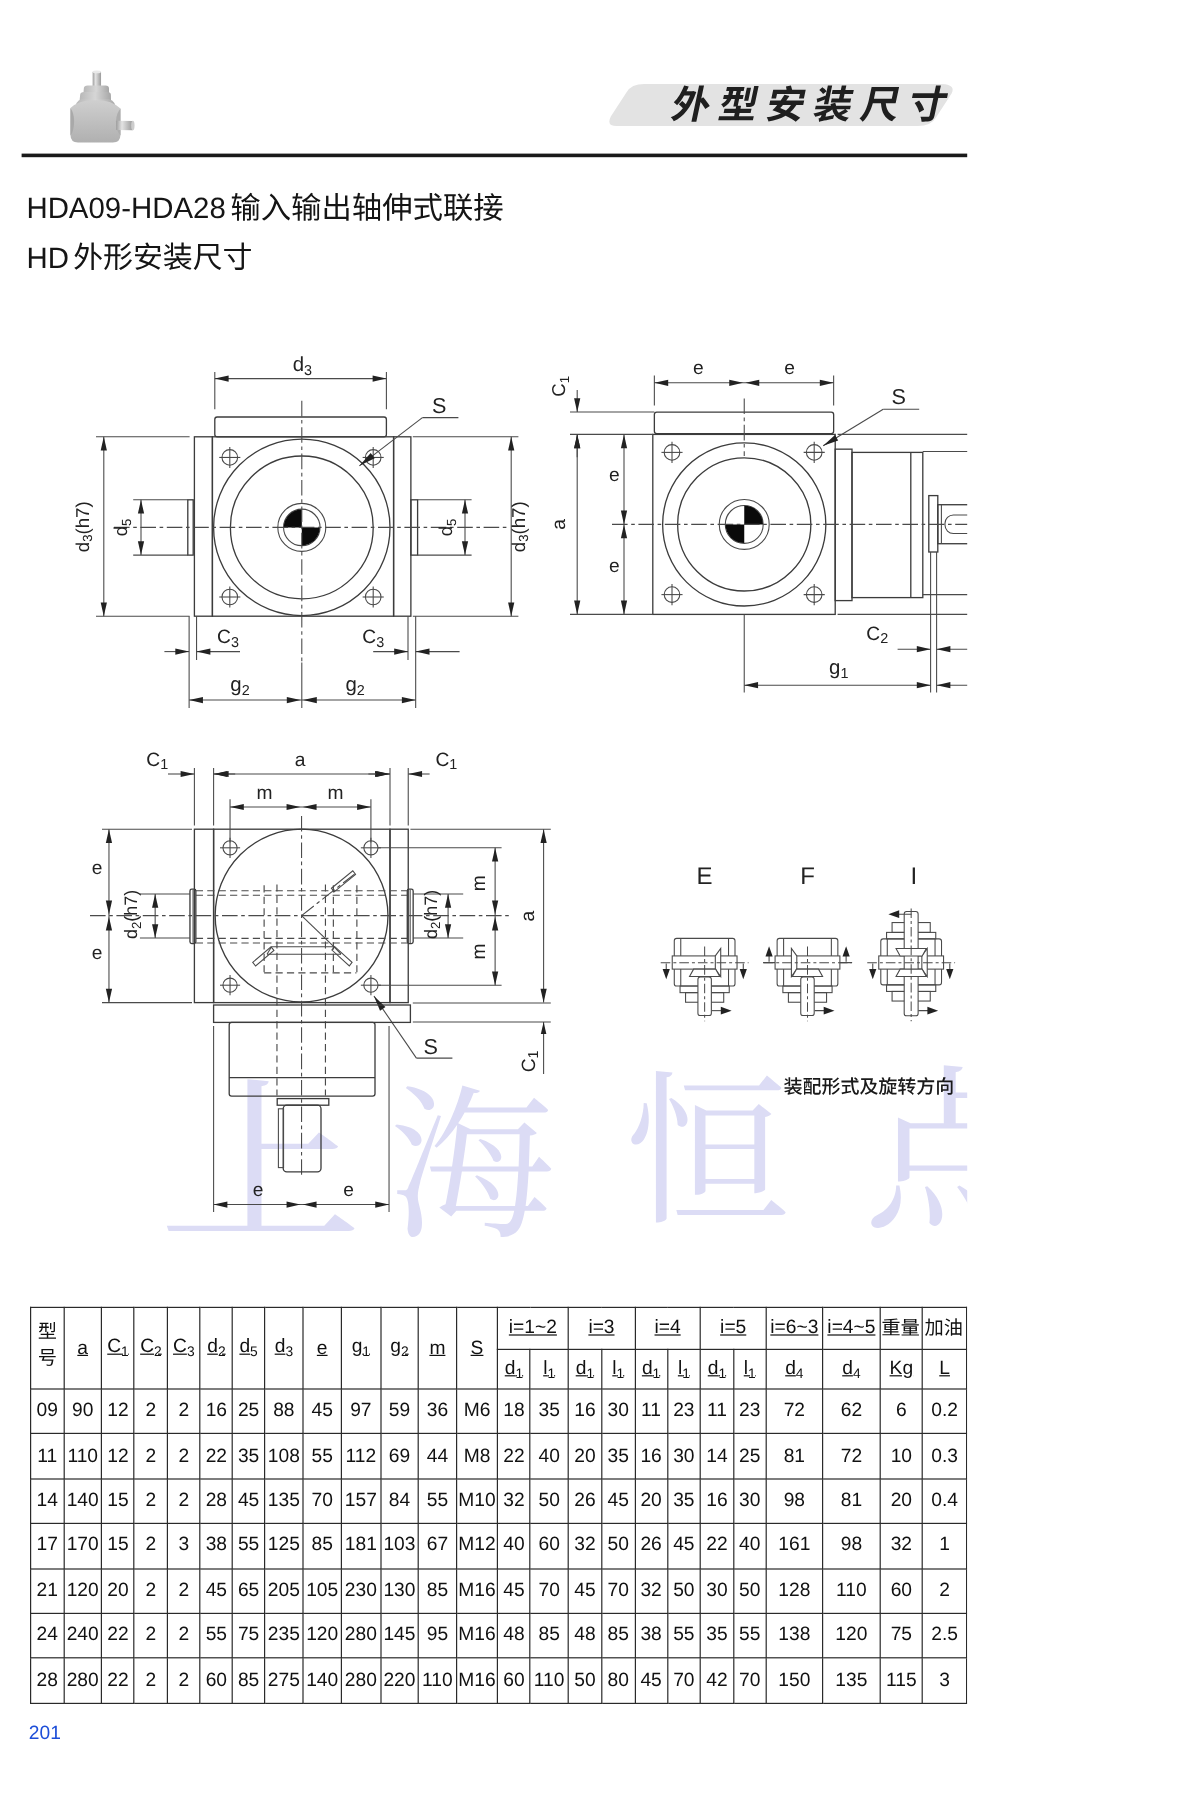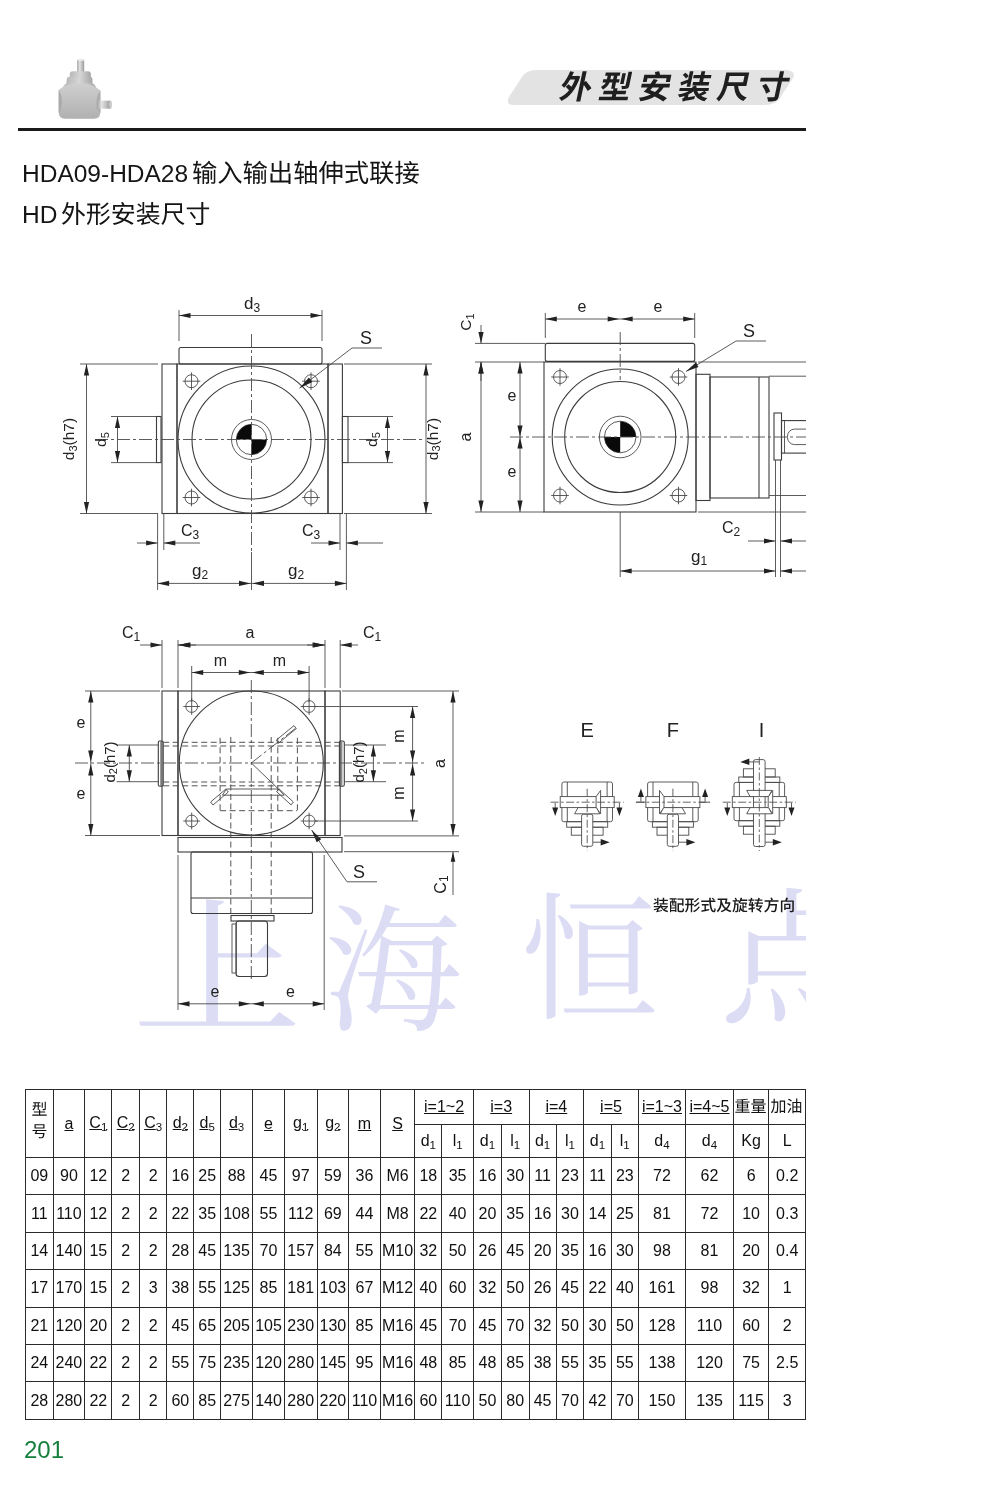--- a/index.html
+++ b/index.html
@@ -4,25 +4,25 @@
 html,body{margin:0;padding:0;background:#fff;}
 #page{position:relative;width:806px;height:1496px;background:#fff;overflow:hidden;font-family:"Liberation Sans",sans-serif;}
 #logo{position:absolute;left:42px;top:50px;}
 #banner{position:absolute;left:507px;top:70px;width:302px;height:36px;}
 #rule{position:absolute;left:18px;top:128px;width:954px;height:2.6px;background:#1a1a1a;}
 #t1{position:absolute;left:22px;top:155px;}
 #t2{position:absolute;left:22px;top:196px;}
 #draw{position:absolute;left:0;top:230px;}
 #wm{position:absolute;left:0;top:830px;}
 #tbwrap{position:absolute;left:25px;top:1089px;}
-#pageno{position:absolute;left:24px;top:1436px;font-size:24px;color:#15803d;}
+#pageno{position:absolute;left:24px;top:1436px;font-size:16px;color:#1d4ed8;}
 table{border-collapse:collapse;table-layout:fixed;}
 td{border:1px solid #2a2a2a;text-align:center;vertical-align:middle;font-size:16px;color:#111;padding:0;overflow:hidden;}
 tr.h1 td{height:34px;text-decoration:underline;}
-tr.h2 td{height:32px;}
+tr.h2 td{height:32px;text-decoration:underline;}
 table tr:not(.h1):not(.h2) td{height:36.4px;}
 .sb{font-size:11.5px;vertical-align:-3px;}
 svg{display:block;}
 td svg{display:inline-block;vertical-align:middle;fill:#111;}
 </style></head>
 <body>
 <div id="page">
 <svg id="logo" width="75" height="75" viewBox="0 0 75 75">
 <defs>
 <linearGradient id="g1" x1="0" y1="0" x2="1" y2="0">
@@ -512,21 +512,21 @@
             <td rowspan="2">d<span class="sb">3</span></td>
             <td rowspan="2">e</td>
             <td rowspan="2">g<span class="sb">1</span></td>
             <td rowspan="2">g<span class="sb">2</span></td>
             <td rowspan="2">m</td>
             <td rowspan="2">S</td>
             <td colspan="2">i=1~2</td>
             <td colspan="2">i=3</td>
             <td colspan="2">i=4</td>
             <td colspan="2">i=5</td>
-            <td>i=1~3</td>
+            <td>i=6~3</td>
             <td>i=4~5</td>
             <td><svg width="34" height="18" viewBox="0 0 34 18">
                 <path transform="translate(0.5 14)" d="M2.5 -8.6V-3.7H7.3V-2.6H2.0V-1.6H7.3V-0.2H0.8V0.8H15.2V-0.2H8.5V-1.6H14.2V-2.6H8.5V-3.7H13.6V-8.6H8.5V-9.6H15.1V-10.6H8.5V-11.8C10.4 -12.0 12.2 -12.2 13.6 -12.4L12.9 -13.3C10.4 -12.9 5.9 -12.6 2.1 -12.5C2.2 -12.3 2.4 -11.8 2.4 -11.6C4.0 -11.6 5.7 -11.6 7.3 -11.7V-10.6H0.9V-9.6H7.3V-8.6ZM3.7 -5.8H7.3V-4.5H3.7ZM8.5 -5.8H12.4V-4.5H8.5ZM3.7 -7.8H7.3V-6.6H3.7ZM8.5 -7.8H12.4V-6.6H8.5Z M20.0 -10.6H28.0V-9.8H20.0ZM20.0 -12.2H28.0V-11.3H20.0ZM18.8 -12.9V-9.0H29.2V-12.9ZM16.8 -8.4V-7.4H31.2V-8.4ZM19.7 -4.4H23.4V-3.4H19.7ZM24.6 -4.4H28.4V-3.4H24.6ZM19.7 -6.0H23.4V-5.1H19.7ZM24.6 -6.0H28.4V-5.1H24.6ZM16.8 -0.0V0.9H31.3V-0.0H24.6V-1.0H30.0V-1.8H24.6V-2.7H29.6V-6.7H18.5V-2.7H23.4V-1.8H18.1V-1.0H23.4V-0.0Z"></path>
               </svg></td>
             <td><svg width="34" height="18" viewBox="0 0 34 18">
                 <path transform="translate(0.5 14)" d="M9.2 -11.5V1.0H10.3V-0.1H13.4V0.9H14.6V-11.5ZM10.3 -1.3V-10.3H13.4V-1.3ZM3.1 -13.2 3.1 -10.4H0.8V-9.2H3.1C3.0 -5.2 2.5 -1.6 0.4 0.5C0.8 0.7 1.2 1.0 1.4 1.3C3.5 -1.1 4.1 -4.9 4.2 -9.2H6.7C6.5 -3.1 6.4 -0.9 6.1 -0.4C5.9 -0.2 5.8 -0.1 5.5 -0.2C5.2 -0.2 4.5 -0.2 3.8 -0.2C4.0 0.1 4.1 0.6 4.1 1.0C4.9 1.0 5.6 1.0 6.0 1.0C6.5 0.9 6.8 0.8 7.1 0.4C7.6 -0.3 7.7 -2.7 7.8 -9.8C7.8 -10.0 7.8 -10.4 7.8 -10.4H4.3L4.3 -13.2Z M17.5 -12.4C18.5 -11.9 19.9 -11.1 20.6 -10.5L21.3 -11.5C20.6 -12.1 19.2 -12.8 18.2 -13.2ZM16.7 -8.0C17.7 -7.5 19.0 -6.7 19.7 -6.2L20.4 -7.2C19.7 -7.7 18.3 -8.4 17.3 -8.9ZM17.2 0.3 18.3 1.0C19.1 -0.3 20.0 -2.0 20.8 -3.5L19.8 -4.3C19.0 -2.7 18.0 -0.8 17.2 0.3ZM25.6 -0.9H23.0V-4.4H25.6ZM26.8 -0.9V-4.4H29.6V-0.9ZM21.9 -10.1V1.2H23.0V0.3H29.6V1.1H30.7V-10.1H26.8V-13.4H25.6V-10.1ZM25.6 -5.6H23.0V-8.9H25.6ZM26.8 -5.6V-8.9H29.6V-5.6Z"></path>
               </svg></td>
           </tr>
 <tr class="h2">
             <td>d<span class="sb">1</span></td>

